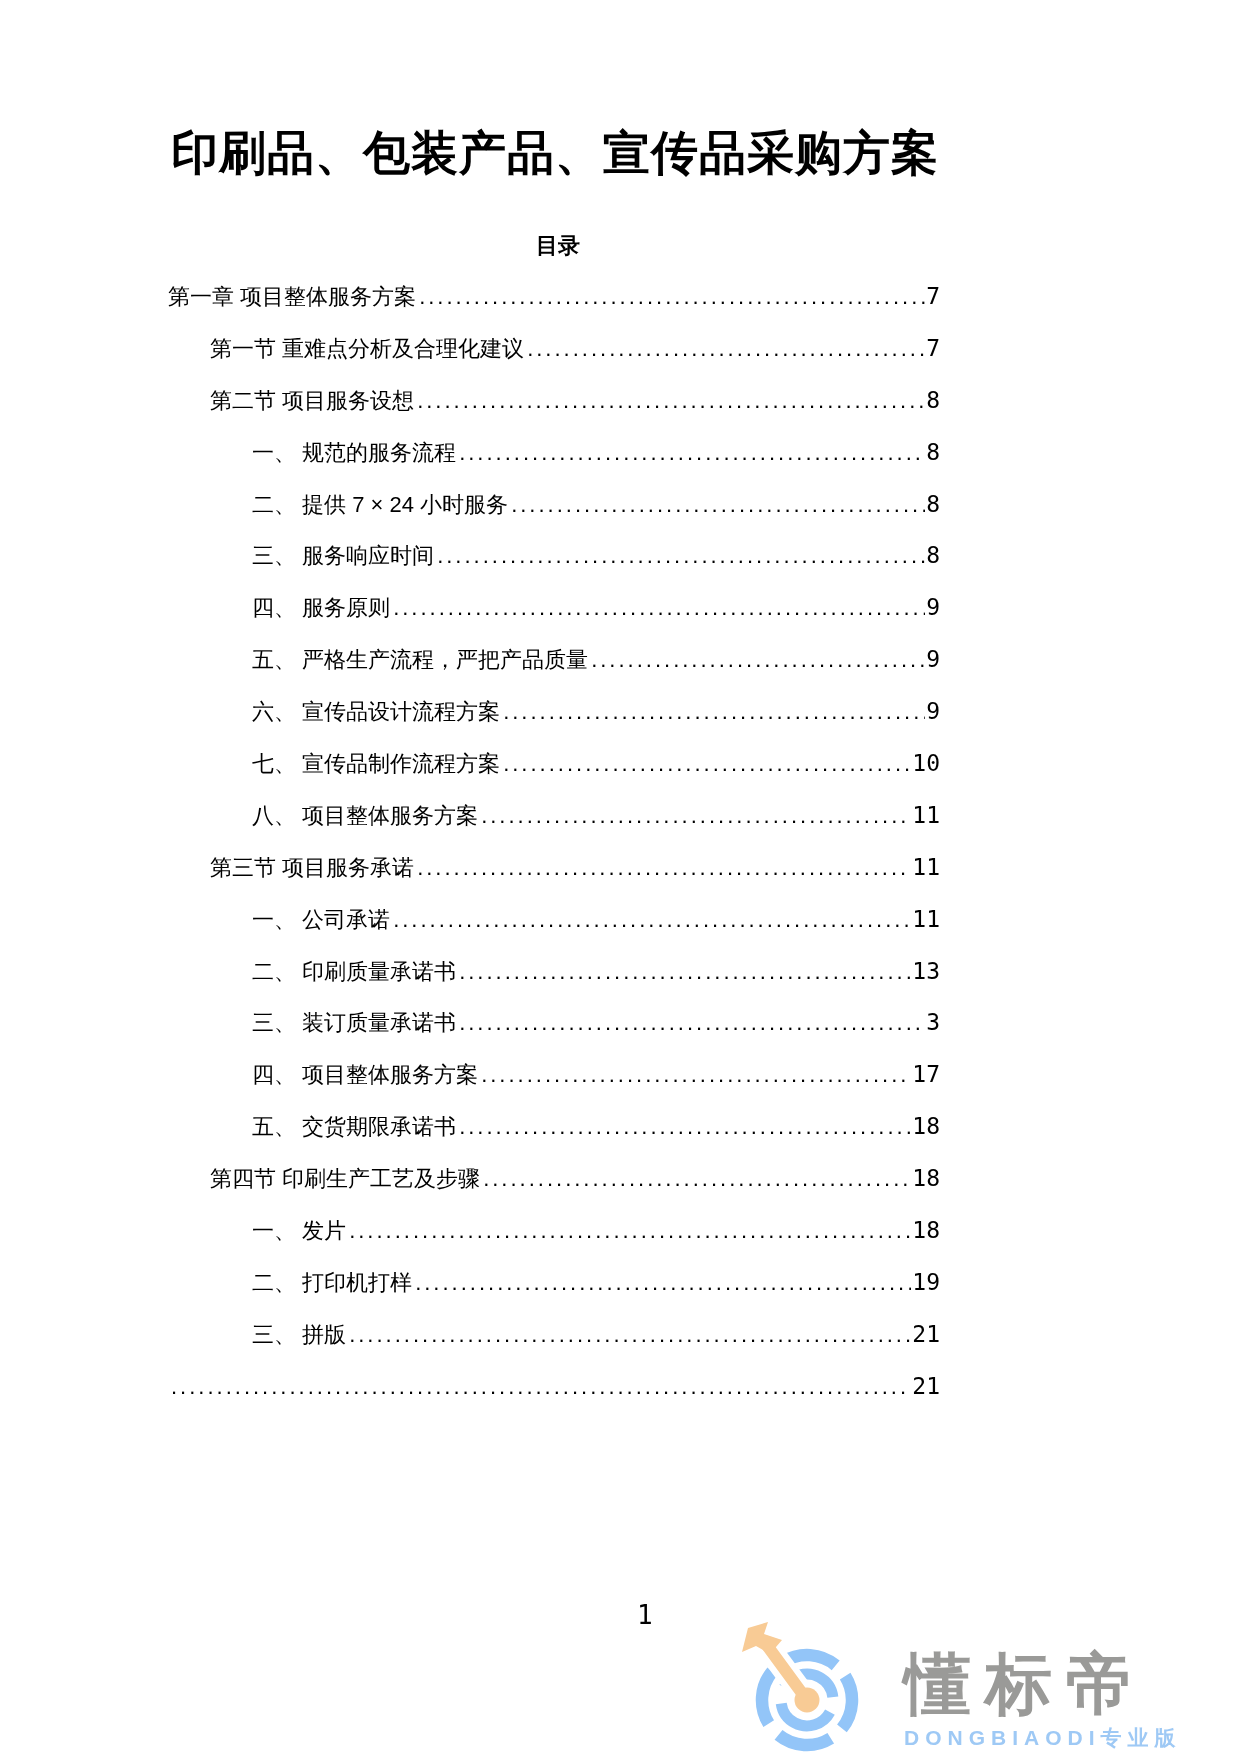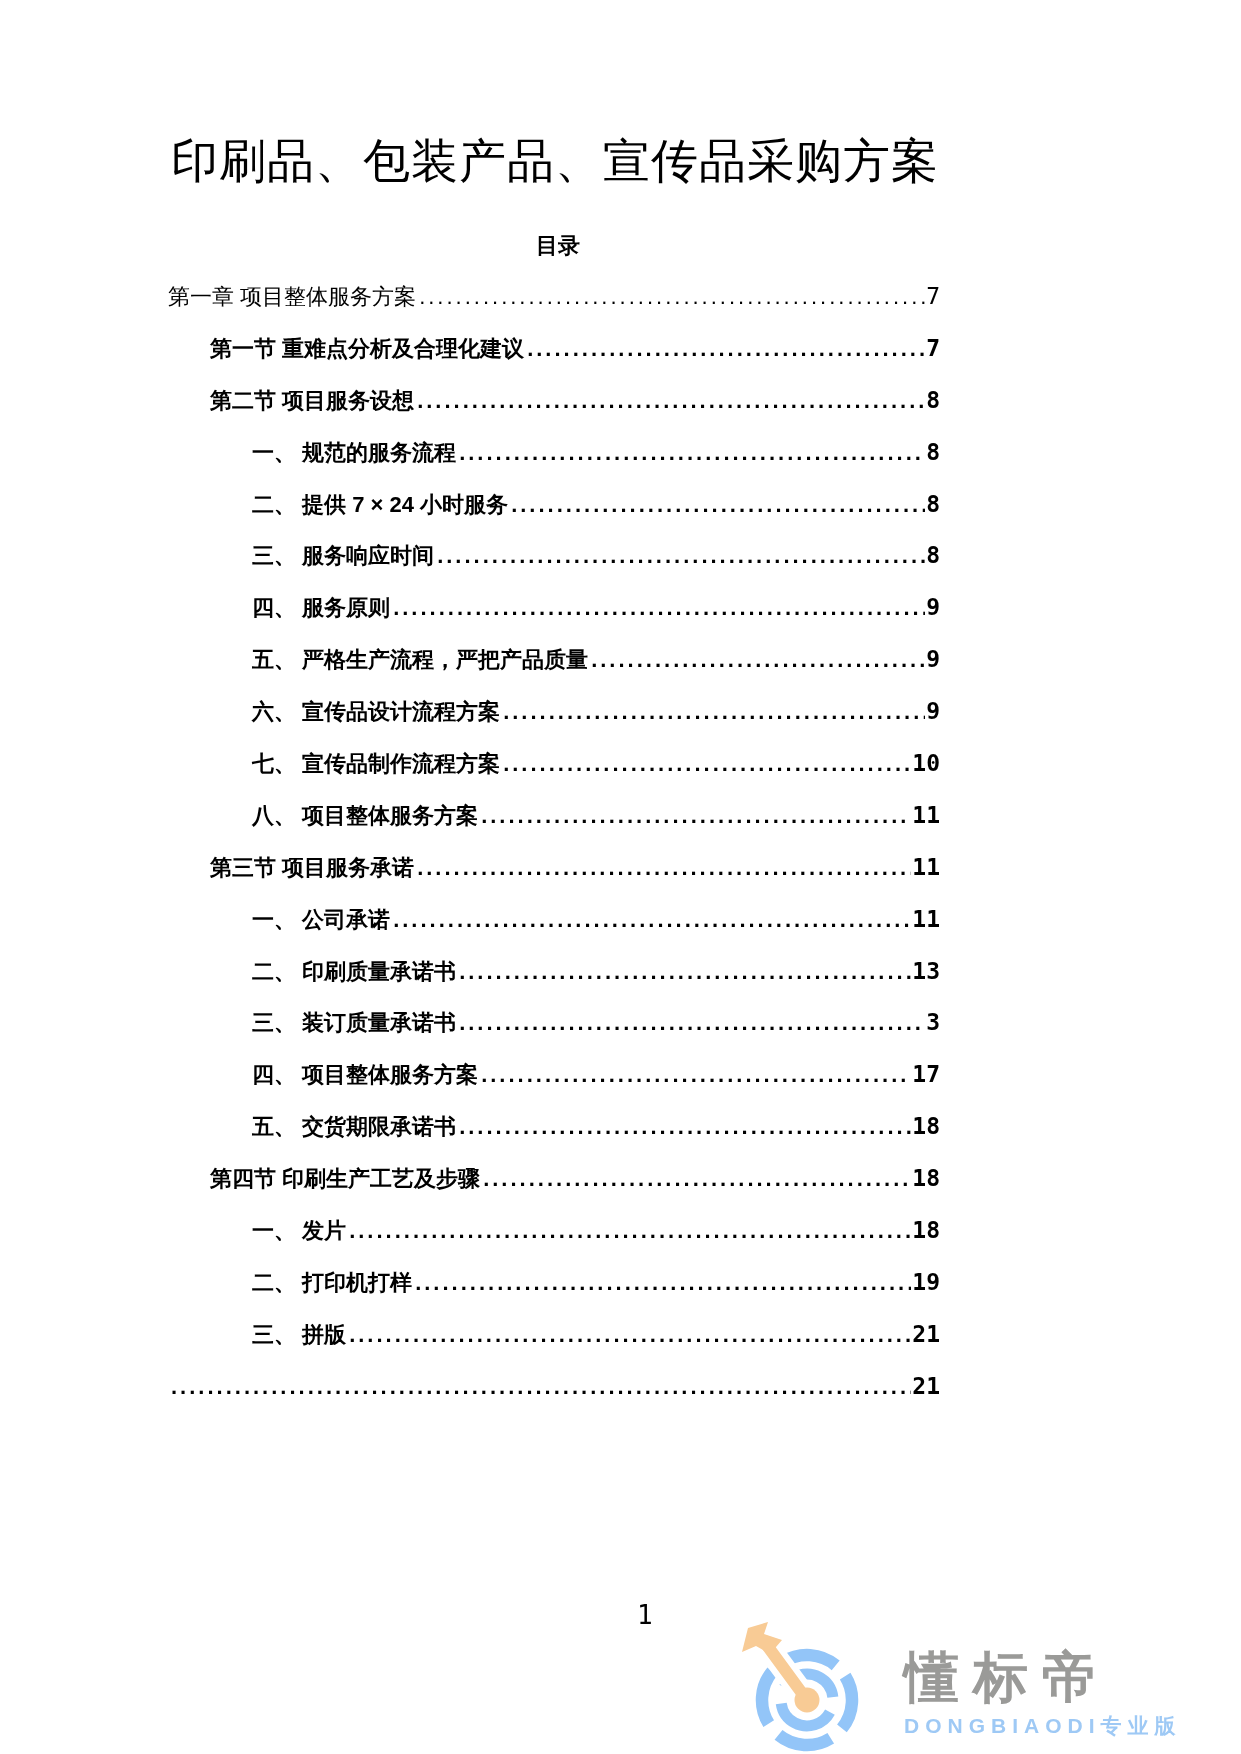--- a/index.html
+++ b/index.html
@@ -6,24 +6,24 @@
   html,body { width:1241px; height:1754px; }
   body {
     position:relative;
     background:#ffffff;
     overflow:hidden;
     font-family:"Liberation Sans","DejaVu Sans",sans-serif;
     color:#000;
   }
   .doc-title {
     position:absolute;
-    left:150px; top:130px; width:810px;
+    left:150px; top:122px; width:810px;
     text-align:center;
     font-size:47px;
-    font-weight:400;
+    font-weight:700;
     letter-spacing:1px;
     white-space:nowrap;
   }
   .toc-heading {
     position:absolute;
     left:168px; top:231px; width:780px;
     text-align:center;
     font-size:22px;
     font-weight:bold;
   }
@@ -31,21 +31,20 @@
     position:absolute;
     left:168px; top:271px; width:772px;
   }
   .toc-row {
     display:flex;
     align-items:baseline;
     line-height:51.9px;
     height:51.9px;
     font-size:22px;
     white-space:nowrap;
-    font-weight:bold;
   }
   .toc-row.bold { font-weight:normal; }
   .toc-row.lv2 .toc-label { padding-left:42px; }
   .toc-row.lv3 .toc-label { padding-left:84px; }
   .toc-label { flex:0 0 auto; }
   .toc-dots {
     flex:1 1 auto;
     overflow:hidden;
     letter-spacing:3px;
     margin-left:3px;
@@ -64,21 +63,21 @@
   }
   .watermark {
     position:absolute;
     left:740px; top:1622px;
     display:flex;
     align-items:flex-start;
   }
   .wm-icon { display:block; }
   .wm-text { margin-left:32px; margin-top:28px; }
   .wm-name {
-    font-size:55px;
+    font-size:67px;
     font-weight:bold;
     letter-spacing:14px;
     line-height:1;
     white-space:nowrap;
   }
   .wm-sub {
     margin-top:10px;
     font-size:21px;
     font-weight:bold;
     letter-spacing:6px;

